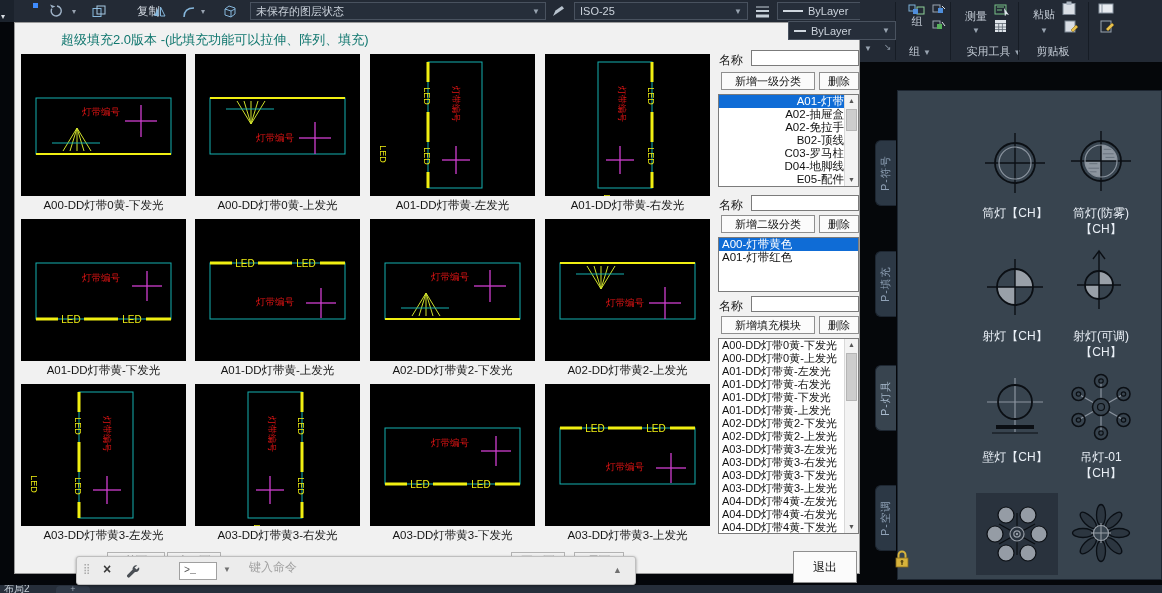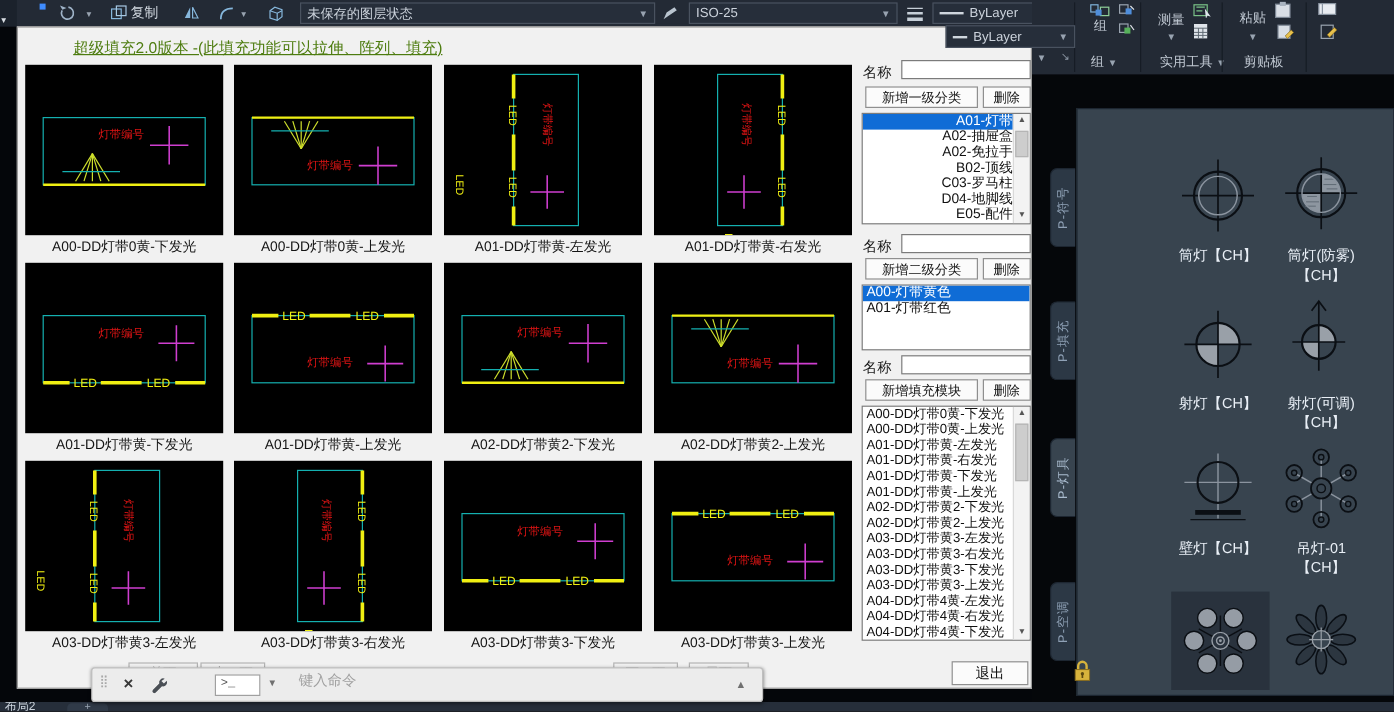--- a/index.html
+++ b/index.html
@@ -3,33 +3,33 @@
 <meta charset="utf-8">
 <style>
   html,body{margin:0;padding:0;background:#04060a;}
   *{box-sizing:border-box;font-family:"Liberation Sans","DejaVu Sans",sans-serif;}
   .screen{position:relative;width:1162px;height:593px;overflow:hidden;background:#04060a;}
   .abs{position:absolute;}
 
   
   .ribbon{left:0;top:0;width:862px;height:22px;background:#232a35;z-index:2;}
   .rblock{left:860px;top:0;width:302px;height:62px;background:#232a35;z-index:5;}
-  .rlab{color:#d2d9e1;font-size:11.5px;line-height:14px;white-space:nowrap;}
+  .rlab{color:#d2d9e1;font-size:11.5px;line-height:14px;white-space:nowrap;margin-left:28px;}
   .dd{background:#262e3a;border:1px solid #49525f;color:#ccd3dc;font-size:11px;
       display:flex;align-items:center;padding:0 5px;white-space:nowrap;}
   .dd .car{margin-left:auto;color:#98a3b0;font-size:8px;}
   .car2{color:#98a3b0;font-size:8px;}
   .ln{display:inline-block;width:20px;height:0;border-top:2px solid #cfd6de;margin-right:5px;}
   .vsep{position:absolute;top:2px;bottom:2px;width:1px;background:#161c25;}
   .smlab{position:absolute;color:#c2cad4;font-size:11px;text-align:center;white-space:nowrap;}
 
   
   .dialog{left:14px;top:22px;width:846px;height:552px;background:#f1f1f1;
           border:1px solid #9a9a9a;z-index:10;}
-  .dtitle{position:absolute;left:46px;top:8px;color:#4d7c0f;font-size:13px;white-space:nowrap;text-decoration:underline;}
+  .dtitle{position:absolute;left:46px;top:8px;color:#0f766e;font-size:13px;white-space:nowrap;}
   .dclose{position:absolute;left:788px;top:3px;width:16px;height:13px;color:#b9b9b9;
           font-size:11px;line-height:12px;text-align:center;background:#ececec;}
   .tile{position:absolute;width:165px;height:142px;background:#000;}
   .tlabel{position:absolute;width:165px;height:14px;font-size:11.5px;color:#151515;
           text-align:center;white-space:nowrap;overflow:hidden;}
   .nlab{position:absolute;font-size:12px;color:#1a1a1a;}
   .ipt{position:absolute;background:#fff;border:1px solid #7b7b7b;height:16px;
        font-size:11px;padding:0 3px;outline:none;}
   .btn{position:absolute;border:1px solid #8f8f8f;background:#fbfbfb;font-size:11px;
        color:#111;display:flex;align-items:center;justify-content:center;white-space:nowrap;}
@@ -478,21 +478,21 @@
         <span class="ar" style="bottom:0;">▼</span>
         <div class="thumb" style="top:14px;height:48px;"></div>
       </div>
     </div>
 
     <div class="navbtn" style="left:92px;top:529px;width:58px;height:17px;">首页</div>
     <div class="navbtn" style="left:152px;top:529px;width:54px;height:17px;">上一页</div>
     <span class="pagelab" style="left:244px;top:532px;">第1页/共2页</span>
     <div class="navbtn" style="left:496px;top:529px;width:54px;height:17px;">下一页</div>
     <div class="navbtn" style="left:559px;top:529px;width:50px;height:17px;">尾页</div>
-    <div class="btn" style="left:778px;top:528px;width:64px;height:20px;font-size:12px;">退出</div>
+    <div class="btn" style="left:778px;top:528px;width:64px;height:32px;font-size:12px;">退出</div>
   </div>
 
   <div class="abs cmd">
     <span style="left:6px;top:6px;color:#a8a8a8;font-size:10px;">⣿</span>
     <span style="left:26px;top:4px;color:#383838;font-size:14px;font-weight:bold;">×</span>
     <span style="left:48px;top:6px;">
       <svg width="15" height="15">
           <path d="M12.3 2.6a3.4 3.4 0 0 0-4.6 4L2.5 11.8a1.6 1.6 0 0 0 2.3 2.3l5.2-5.2a3.4 3.4 0 0 0 4-4.6L11.6 6.6 9.5 4.5z" fill="#4a4f55"></path>
         </svg>
     </span>

